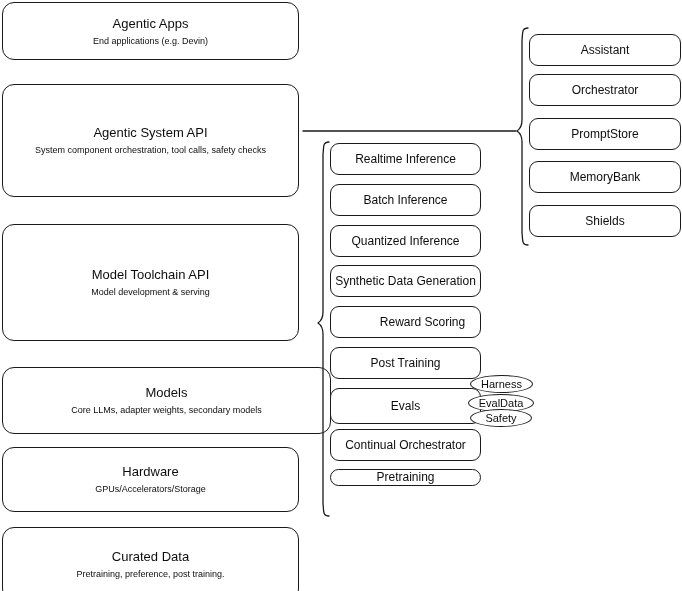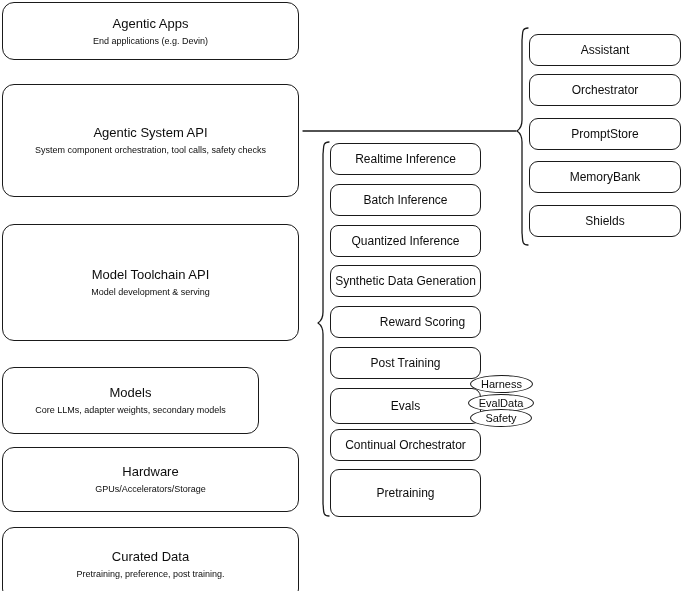--- a/index.html
+++ b/index.html
@@ -134,52 +134,52 @@
   <div class="layer-card" style="left:2px; top:84px; width:297px; height:113px;">
     <div class="layer-title">Agentic System API</div>
     <div class="layer-sub">System component orchestration, tool calls, safety checks</div>
   </div>
 
   <div class="layer-card" style="left:2px; top:224px; width:297px; height:117px;">
     <div class="layer-title">Model Toolchain API</div>
     <div class="layer-sub">Model development &amp; serving</div>
   </div>
 
-  <div class="layer-card" style="left:2px; top:367px; width:257px; height:67px;">
+  <div class="layer-card" style="left:2px; top:367px; width:329px; height:67px;">
     <div class="layer-title">Models</div>
     <div class="layer-sub">Core LLMs, adapter weights, secondary models</div>
   </div>
 
   <div class="layer-card" style="left:2px; top:447px; width:297px; height:65px;">
     <div class="layer-title">Hardware</div>
     <div class="layer-sub">GPUs/Accelerators/Storage</div>
   </div>
 
   <div class="layer-card" style="left:2px; top:527px; width:297px; height:74px;">
     <div class="layer-title">Curated Data</div>
     <div class="layer-sub">Pretraining, preference, post training.</div>
   </div>
 
   <div class="pill-box" style="left:330px; top:143px; width:151px; height:32px;">Realtime Inference</div>
 
   <div class="pill-box" style="left:330px; top:184px; width:151px; height:32px;">Batch Inference</div>
 
-  <div class="pill-box" style="left:330px; top:225px; width:151px; height:32px;border-radius:8px;">Quantized Inference</div>
+  <div class="pill-box" style="left:330px; top:225px; width:151px; height:32px;">Quantized Inference</div>
 
   <div class="pill-box" style="left:330px; top:265px; width:151px; height:32px;">Synthetic Data Generation</div>
 
   <div class="pill-box" style="left:330px; top:306px; width:151px; height:32px;padding-left:34px;">Reward Scoring</div>
 
   <div class="pill-box" style="left:330px; top:347px; width:151px; height:32px;">Post Training</div>
 
   <div class="pill-box" style="left:330px; top:388px; width:151px; height:36px;">Evals</div>
 
   <div class="pill-box" style="left:330px; top:429px; width:151px; height:32px;">Continual Orchestrator</div>
 
-  <div class="pill-box" style="left:330px; top:469px; width:151px; height:48px;">Pretraining</div>
+  <div class="pill-box" style="left:330px; top:469px; width:151px; height:17px;">Pretraining</div>
 
   <div class="tag-oval" style="left:470px; top:375px; width:63px; height:18px;">Harness</div>
 
   <div class="tag-oval" style="left:468px; top:394px; width:66px; height:18px;">EvalData</div>
 
   <div class="tag-oval" style="left:470px; top:409px; width:62px; height:18px;">Safety</div>
 
   <div class="pill-box" style="left:529px; top:34px; width:152px; height:32px;">Assistant</div>
 
   <div class="pill-box" style="left:529px; top:118px; width:152px; height:32px;">PromptStore</div>

